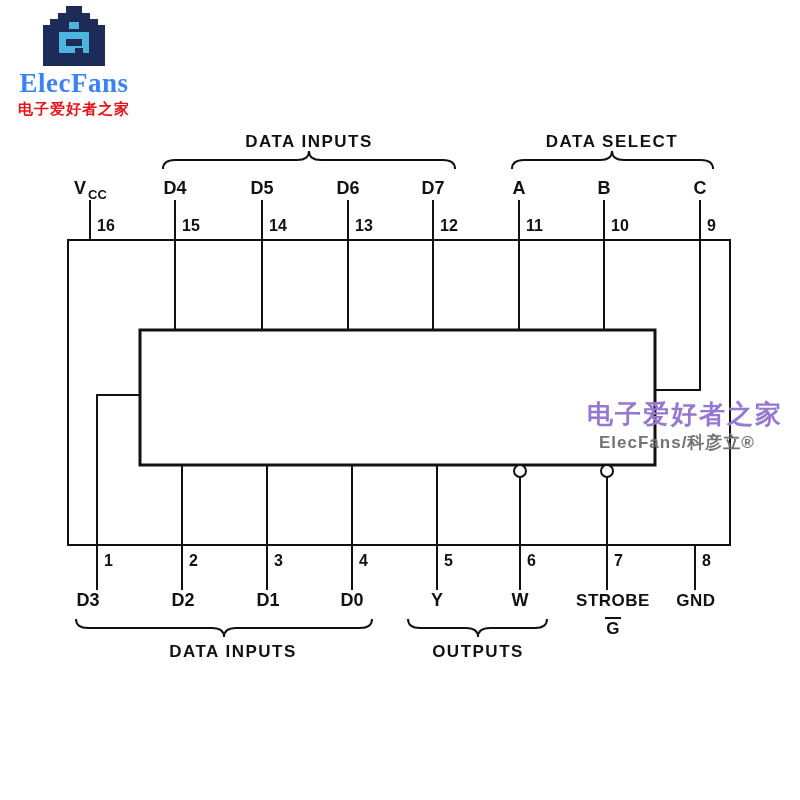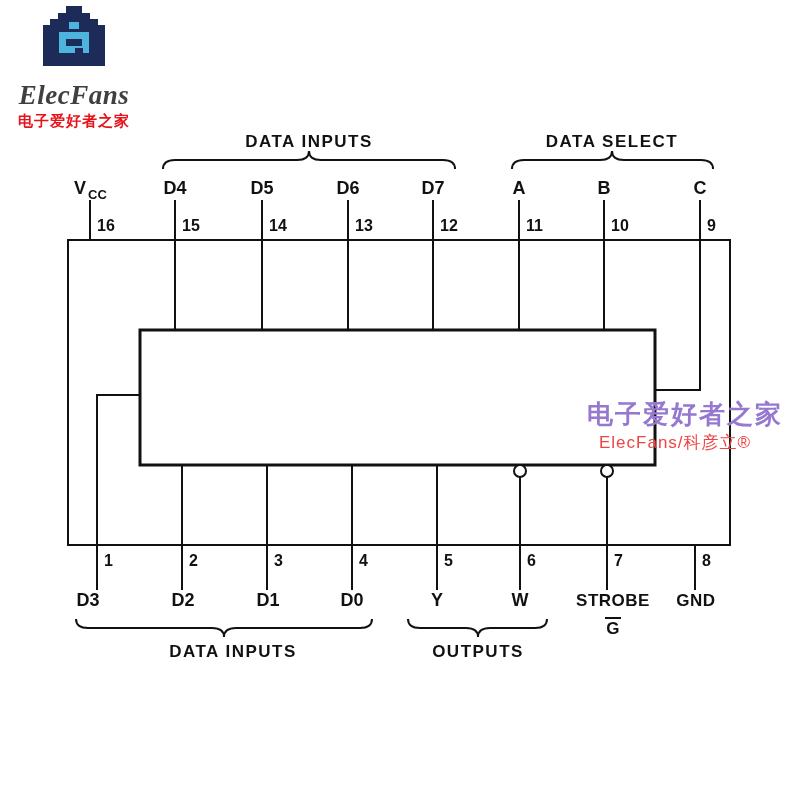--- a/index.html
+++ b/index.html
@@ -1,36 +1,36 @@
 <!DOCTYPE html>
 <html><head>
 <meta charset="utf-8">
 <style>
   html,body{margin:0;padding:0;background:#ffffff;}
   .canvas{position:relative;width:800px;height:800px;background:#ffffff;overflow:hidden;
           font-family:"Liberation Sans",sans-serif;}
   .logo{position:absolute;left:8px;top:5px;width:132px;text-align:center;}
   .logo-icon{display:block;margin:0 auto;}
-  .logo-name{font-family:"Liberation Serif",serif;font-weight:bold;font-size:27px;color:#404040;
-             letter-spacing:.5px;line-height:1.05;margin-top:14px;font-style:italic;}
+  .logo-name{font-family:"Liberation Serif",serif;font-weight:bold;font-size:27px;color:#3b82f6;
+             letter-spacing:.5px;line-height:1.05;margin-top:2px;}
   .logo-subtitle{font-size:15px;font-weight:bold;color:#e8131a;letter-spacing:1px;margin-top:3px;}
   .schematic{position:absolute;left:0;top:0;}
   .schematic text{font-family:"Liberation Sans",sans-serif;fill:#111;}
   .ln{stroke:#111;stroke-width:2;fill:none;}
   .box{fill:#ffffff;stroke:#111;stroke-width:2;}
   .icbody{fill:#ffffff;stroke:#111;stroke-width:3;}
   .bubble{fill:#ffffff;stroke:#111;stroke-width:2;}
   .hdr{font-size:17px;font-weight:bold;text-anchor:middle;letter-spacing:1.5px;}
   .lbl{font-size:18px;font-weight:bold;text-anchor:middle;}
   .lblsm{font-size:17px;font-weight:bold;text-anchor:middle;letter-spacing:.5px;}
   .num{font-size:16px;font-weight:bold;text-anchor:start;}
   .sub{font-size:13px;font-weight:bold;text-anchor:start;}
   .wm1{position:absolute;left:587px;top:397px;font-size:26px;font-weight:bold;color:#9678d0;
        letter-spacing:2px;white-space:nowrap;}
-  .wm2{position:absolute;left:599px;top:431px;font-size:17px;font-weight:normal;color:#ef4444;
+  .wm2{position:absolute;left:599px;top:431px;font-size:17px;font-weight:bold;color:#737373;
        letter-spacing:1px;white-space:nowrap;}
 </style>
 </head>
 <body>
 
 <div class="canvas">
 
   <div class="logo">
     <svg class="logo-icon" width="64" height="62" viewBox="0 0 64 62">
       <path fill="#1c2b57" d="M24,1 h16 v7 h8 v6 h8 v6 h7 v41 h-62 v-41 h7 v-6 h8 v-6 h8 z"></path>

